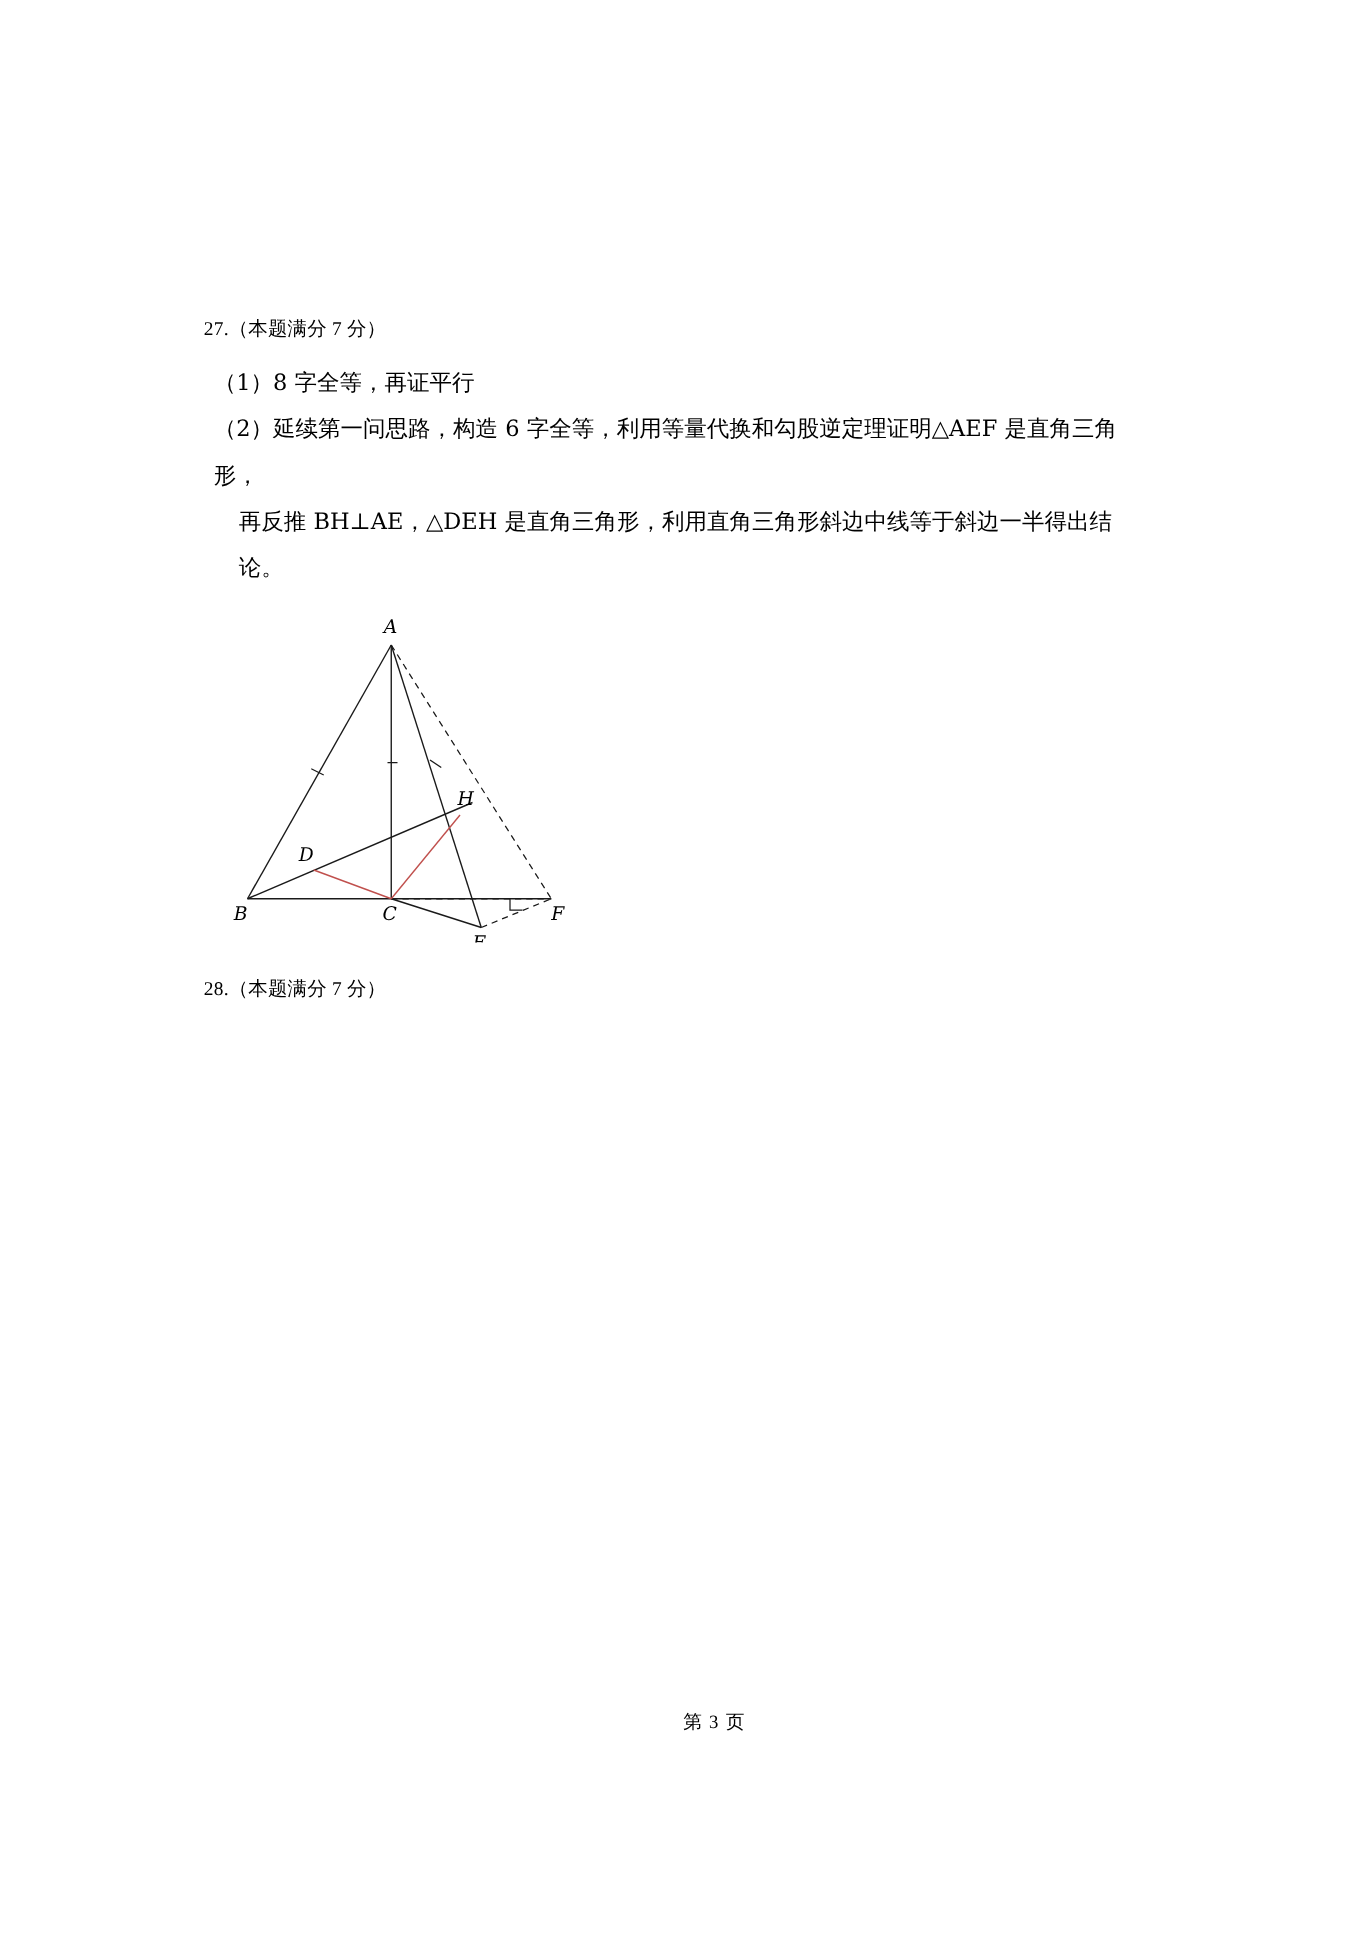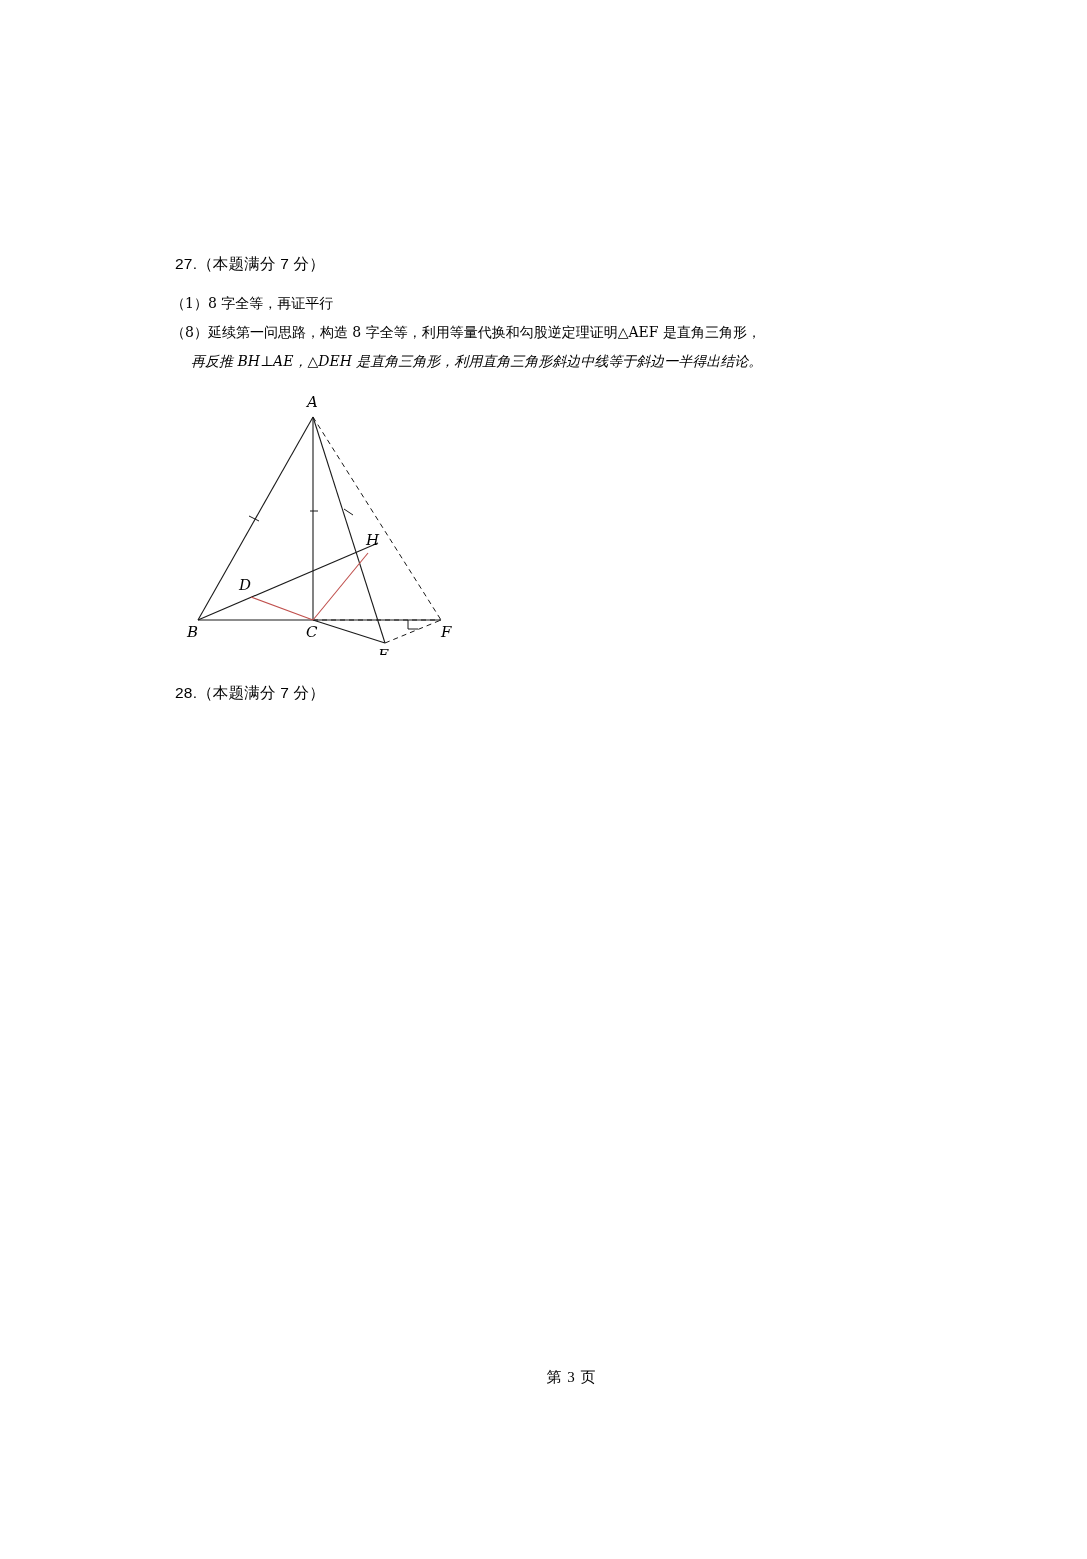--- a/index.html
+++ b/index.html
@@ -22,36 +22,35 @@
     height: 1559px;
     background: #fff;
   }
   .content {
     position: absolute;
     left: 163px;
     top: 252px;
     width: 760px;
   }
   .q-head {
-    font-family: Liberation Sans, sans-serif;
+    font-family: Liberation Serif, serif;
     font-size: 15.5px;
     letter-spacing: 0.2px;
-    margin: 0 0 14px 12px;
+    margin: 0 0 14px 0;
     line-height: 1.5;
   }
   .q-line {
     font-family: "DejaVu Serif", serif;
-    font-size: 14px;
+    font-size: 18px;
     line-height: 2.05;
     margin: 0;
     padding-left: 8px;
   }
   .q-line.cont {
     padding-left: 28px;
-    font-style: italic;
   }
   .figure-wrap {
     position: relative;
     margin-top: 10px;
     margin-left: 10px;
     width: 480px;
     height: 270px;
   }
   .block-28 {
     margin-top: 26px;
@@ -83,21 +82,21 @@
 </head>
 <body>
 
 <div class="page">
 
   <div class="content">
 
     <div>
       <p class="q-head">27.（本题满分 7 分）</p>
       <p class="q-line">（1）8 字全等，再证平行</p>
-      <p class="q-line">（8）延续第一问思路，构造 8 字全等，利用等量代换和勾股逆定理证明△AEF 是直角三角形，</p>
+      <p class="q-line">（2）延续第一问思路，构造 6 字全等，利用等量代换和勾股逆定理证明△AEF 是直角三角形，</p>
       <p class="q-line cont">再反推 BH⊥AE，△DEH 是直角三角形，利用直角三角形斜边中线等于斜边一半得出结论。</p>
 
       <div class="figure-wrap">
         <svg width="480" height="270" viewBox="0 0 480 270" xmlns="http://www.w3.org/2000/svg">
 
           <g stroke="#1a1a1a" stroke-width="1.1" fill="none">
 
             <line x1="140" y1="32" x2="25" y2="235"></line>
 
             <line x1="25" y1="235" x2="268" y2="235"></line>

